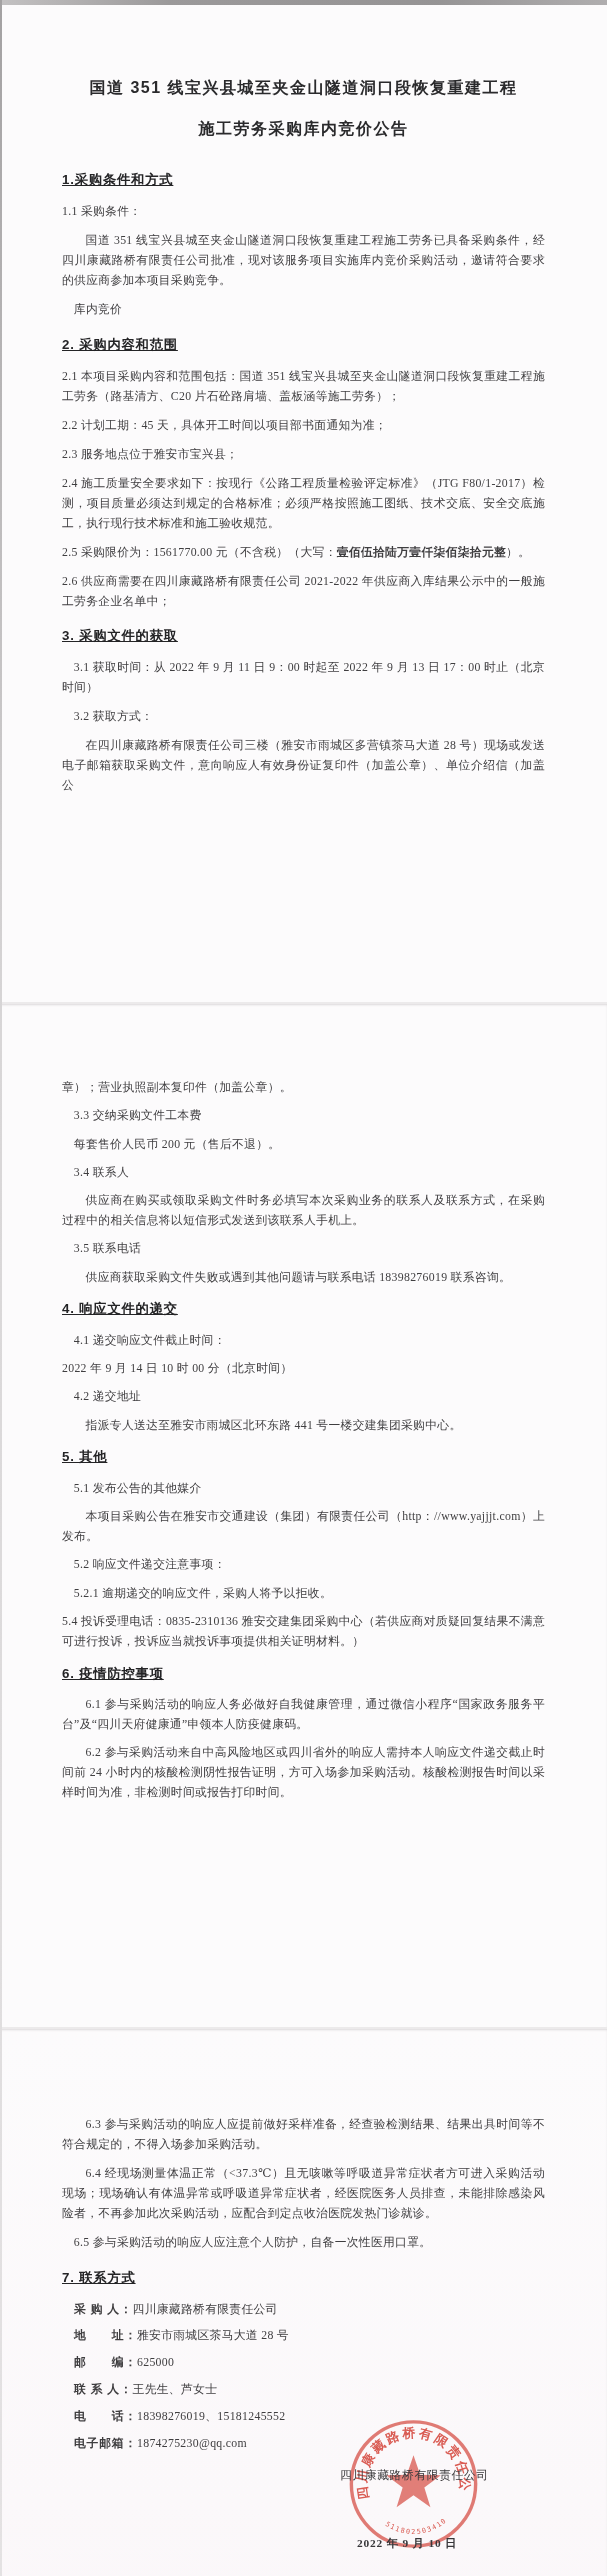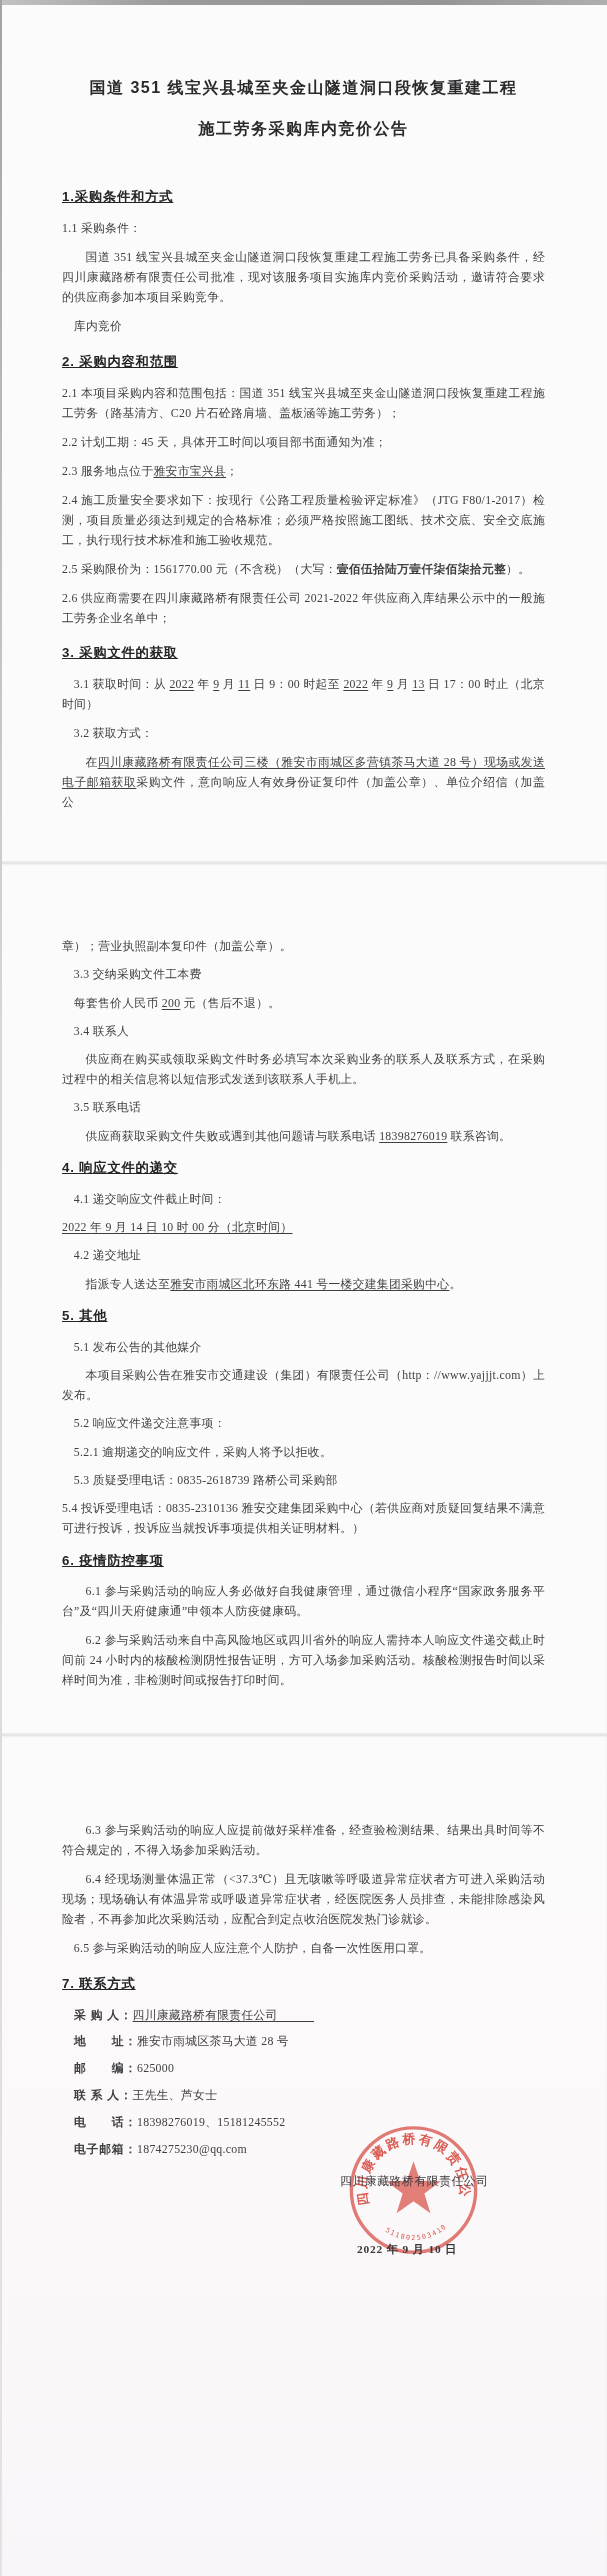--- a/index.html
+++ b/index.html
@@ -4,37 +4,37 @@
 <style>
   html,body{margin:0;padding:0;background:#fcfbfc;}
   body{width:607px;}
   .frame{position:relative;width:607px;height:2576px;overflow:hidden;background:#fcfbfc;}
   .top-band{position:absolute;top:0;left:0;width:607px;height:4.6px;z-index:5;
     background:linear-gradient(90deg,#bdbbbc,#908e8f 28%,#8a8889 72%,#a7a5a6);opacity:.9;}
   .left-band{position:absolute;top:0;left:0;width:2.3px;height:2576px;z-index:5;
     background:linear-gradient(180deg,#a3a1a2,#d8d6d7 40%,#e4e2e3);}
   .page{position:relative;width:607px;box-sizing:border-box;background:#fcfbfc;overflow:hidden;
     font-family:"Liberation Serif","DejaVu Serif",serif;color:#3f3e40;}
-  .pg1{height:861px;padding:76px 62px 0;}
-  .pg2{height:872px;padding:73px 62px 0;border-top:2.3px solid #eceaeb;box-shadow:inset 0 1.5px 2.3px -0.8px #d6d3d4;}
+  .pg1{height:1002px;padding:76px 62px 0;}
+  .pg2{height:1025px;padding:73px 62px 0;border-top:2.3px solid #eceaeb;box-shadow:inset 0 1.5px 2.3px -0.8px #d6d3d4;}
   .pg3{height:858px;padding:85px 62px 0;border-top:2.3px solid #eceaeb;box-shadow:inset 0 1.5px 2.3px -0.8px #d6d3d4;
     background:linear-gradient(180deg,#fcfbfc 0%,#fbf8fa 55%,#faf5f8 100%);}
   .blk{font-size:11.8px;line-height:20px;letter-spacing:0.3px;margin:0 0 9px;text-align:justify;}
   .pg2 .blk{margin-bottom:8.3px;}
   .t1,.t1b{font-family:"Liberation Sans","DejaVu Sans",sans-serif;font-weight:bold;font-size:16px;
     line-height:23px;text-align:center;letter-spacing:1.5px;color:#2a2a2c;margin:0 0 18px;}
-  .t1b{margin-bottom:48px;}
+  .t1b{margin-bottom:31px;}
   .h2{font-family:"Liberation Sans","DejaVu Sans",sans-serif;font-weight:bold;font-size:13.3px;
     line-height:18px;letter-spacing:0.8px;color:#242426;margin:16.7px 0 12px;text-align:left;text-decoration:underline;}
   .pg2 .h2{margin:13.7px 0 11.4px;}
   .p1{text-indent:1em;}
   .p2{text-indent:2em;}
   .contact{margin:0 0 6.8px 12px;text-align:left;}
   .contact span.b{font-family:"Liberation Sans","DejaVu Sans",sans-serif;letter-spacing:0.8px;}
-  span.u{text-decoration:underline;text-underline-offset:2.3px;text-decoration-thickness:0.8px;}
+  span.u{text-underline-offset:2.3px;text-decoration-thickness:0.8px;}
   span.b{font-weight:bold;}
   .sign-company{position:absolute;left:340px;top:439px;font-size:11.8px;letter-spacing:0.6px;
     white-space:nowrap;color:#3a393b;z-index:3;}
   .sign-date{position:absolute;left:357px;top:463px;font-size:11.4px;font-weight:bold;letter-spacing:0.8px;
     white-space:nowrap;color:#38373a;z-index:3;margin-top:44px;}
   .stamp{position:absolute;left:343px;top:383px;width:141px;height:144px;z-index:2;opacity:.88;}
   .seal-text{font-family:"Liberation Sans","DejaVu Sans",sans-serif;font-size:17px;letter-spacing:3.5px;
     fill:#d5463c;font-weight:bold;}
   .seal-serial{font-family:"DejaVu Sans Mono","Liberation Mono",monospace;font-size:9px;letter-spacing:2px;
     fill:#d5463c;}
@@ -76,21 +76,20 @@
       <div class="blk h2"><span>4. 响应文件的递交</span></div>
       <div class="blk p1"><span>4.1 递交响应文件截止时间：</span></div>
       <div class="blk p"><span class="u">2022 年 9 月 14 日 10 时 00 分（北京时间）</span></div>
       <div class="blk p1"><span>4.2 递交地址</span></div>
       <div class="blk p2"><span>指派专人送达至</span><span class="u">雅安市雨城区北环东路 441 号一楼交建集团采购中心</span><span>。</span></div>
       <div class="blk h2"><span>5. 其他</span></div>
       <div class="blk p1"><span>5.1 发布公告的其他媒介</span></div>
       <div class="blk p2"><span>本项目采购公告在雅安市交通建设（集团）有限责任公司（http：//www.yajjjt.com）上发布。</span></div>
       <div class="blk p1"><span>5.2 响应文件递交注意事项：</span></div>
       <div class="blk p1"><span>5.2.1 逾期递交的响应文件，采购人将予以拒收。</span></div>
-      <div class="blk p1"><span>5.3 质疑受理电话：0835-2618739 路桥公司采购部</span></div>
       <div class="blk p"><span>5.4 投诉受理电话：0835-2310136 雅安交建集团采购中心（若供应商对质疑回复结果不满意可进行投诉，投诉应当就投诉事项提供相关证明材料。）</span></div>
       <div class="blk h2"><span>6. 疫情防控事项</span></div>
       <div class="blk p2"><span>6.1 参与采购活动的响应人务必做好自我健康管理，通过微信小程序“国家政务服务平台”及“四川天府健康通”申领本人防疫健康码。</span></div>
       <div class="blk p2"><span>6.2 参与采购活动来自中高风险地区或四川省外的响应人需持本人响应文件递交截止时间前 24 小时内的核酸检测阴性报告证明，方可入场参加采购活动。核酸检测报告时间以采样时间为准，非检测时间或报告打印时间。</span></div>
     </section>
   <section class="page pg3">
     <div class="sign-company">四川康藏路桥有限责任公司</div>
     <div class="sign-date">2022 年 9 月 10 日</div>
     <svg class="stamp" viewBox="0 0 186 190" xmlns="http://www.w3.org/2000/svg">
       <circle cx="93" cy="95" r="82" fill="none" stroke="#d5463c" stroke-width="4.5" opacity="0.8"></circle>

